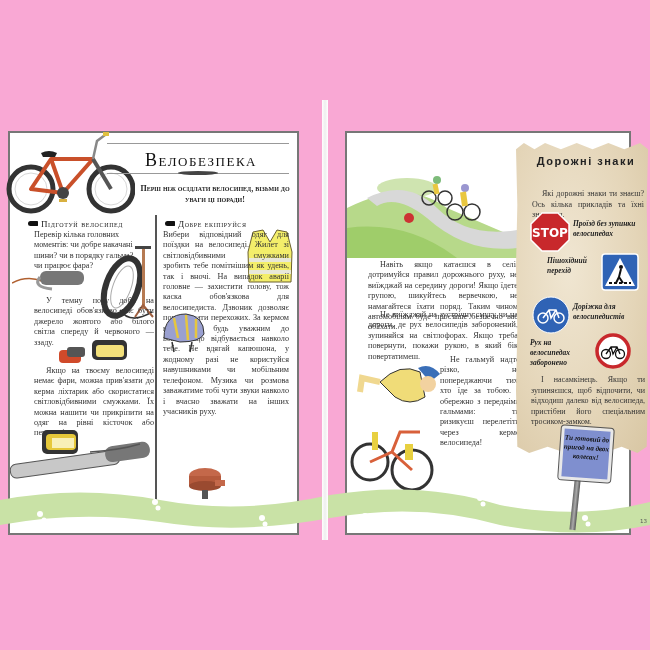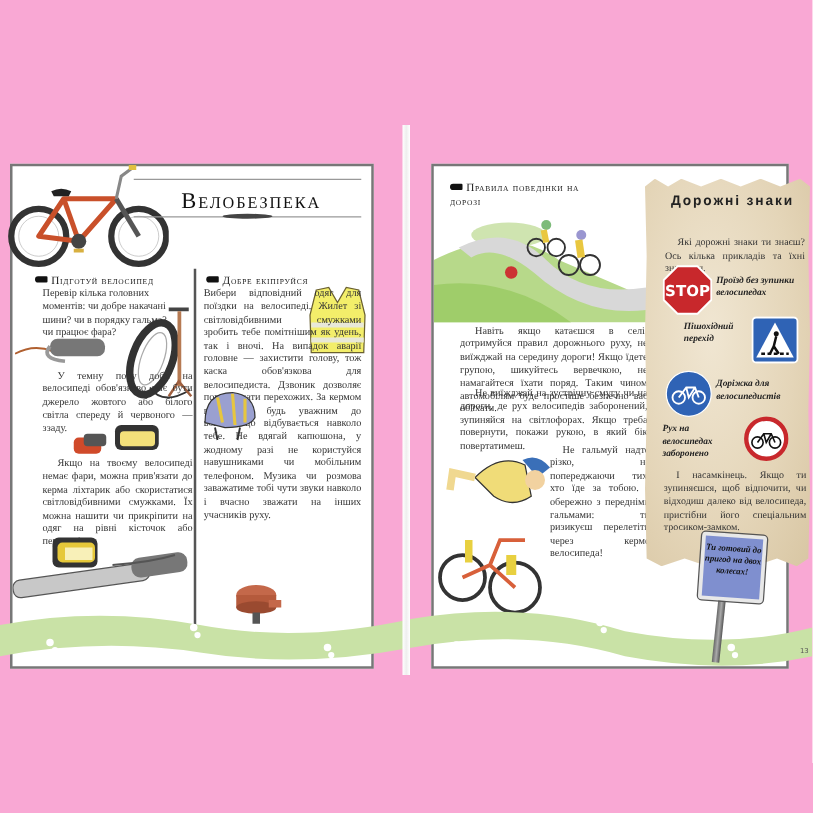--- a/index.html
+++ b/index.html
@@ -50,20 +50,21 @@
       <rect x="98" y="5" width="6" height="4" fill="#e0c040"></rect>
       <path d="M36 26 Q44 22 52 26 L50 30 L38 30 Z" fill="#222"></path>
       <circle cx="58" cy="66" r="6" fill="#444"></circle>
       <rect x="54" y="72" width="8" height="3" fill="#d8b040"></rect>
     </svg>
 
     <div class="rule" style="left:107px;top:143px;width:182px;"></div>
     <div class="title">Велобезпека</div>
     <div class="rule" style="left:107px;top:173px;width:182px;"></div>
     <div style="position:absolute;left:178px;top:171px;width:40px;height:4px;background:#444;border-radius:50%;"></div>
+    <div class="subtitle">Перш ніж осідлати велосипед, візьми до уваги ці поради!</div>
 
     <div class="heading sec-h" style="left:28px;top:219px;">
       <span class="hand"></span><span>Підготуй велосипед</span>
     </div>
     <div class="t" style="left:34px;top:230px;width:102px;">Перевір кілька головних моментів: чи добре накачані шини? чи в порядку гальма? чи працює фара?</div>
 
     <svg style="position:absolute;left:12px;top:265px" width="75" height="28" viewBox="0 0 75 28">
       <path d="M0 18 Q15 10 30 16" stroke="#b06030" stroke-width="1.5" fill="none"></path>
       <rect x="28" y="6" width="44" height="14" rx="6" fill="#777"></rect>
       <path d="M28 12 Q20 22 40 24" stroke="#999" stroke-width="3" fill="none"></path>
@@ -127,23 +128,20 @@
       <ellipse cx="18" cy="24" rx="16" ry="5" fill="#9a4a30"></ellipse>
       <rect x="28" y="18" width="10" height="6" fill="#c4684a"></rect>
       <rect x="15" y="28" width="6" height="9" fill="#555"></rect>
     </svg>
 
     <div class="pnum" style="left:5px;top:518px;">12</div>
   </div>
 
   <div class="frame frame-right"></div>
 
-  <div class="heading sec-h" style="left:360px;top:145px;width:120px;line-height:11px;">
-    <span class="hand"></span><span>Правила поведінки на дорозі</span>
-  </div>
 
   <svg style="position:absolute;left:347px;top:168px" width="170" height="90" viewBox="0 0 170 90">
     <ellipse cx="60" cy="20" rx="30" ry="10" fill="#cfe4b0"></ellipse>
     <path d="M0 40 Q60 10 100 40 L170 70 L170 90 L0 90 Z" fill="#b7d98a"></path>
     <path d="M20 30 Q60 10 90 40 Q120 70 170 62 L170 80 Q120 86 80 50 Q50 26 30 38 Z" fill="#d8d8d8"></path>
     <path d="M0 60 Q60 52 110 90 L0 90 Z" fill="#9fcd6a"></path>
     <circle cx="62" cy="50" r="5" fill="#c33"></circle>
     <circle cx="82" cy="30" r="7" fill="none" stroke="#333" stroke-width="1.5"></circle>
     <circle cx="98" cy="30" r="7" fill="none" stroke="#333" stroke-width="1.5"></circle>
     <circle cx="90" cy="12" r="4" fill="#7dbb7a"></circle>

